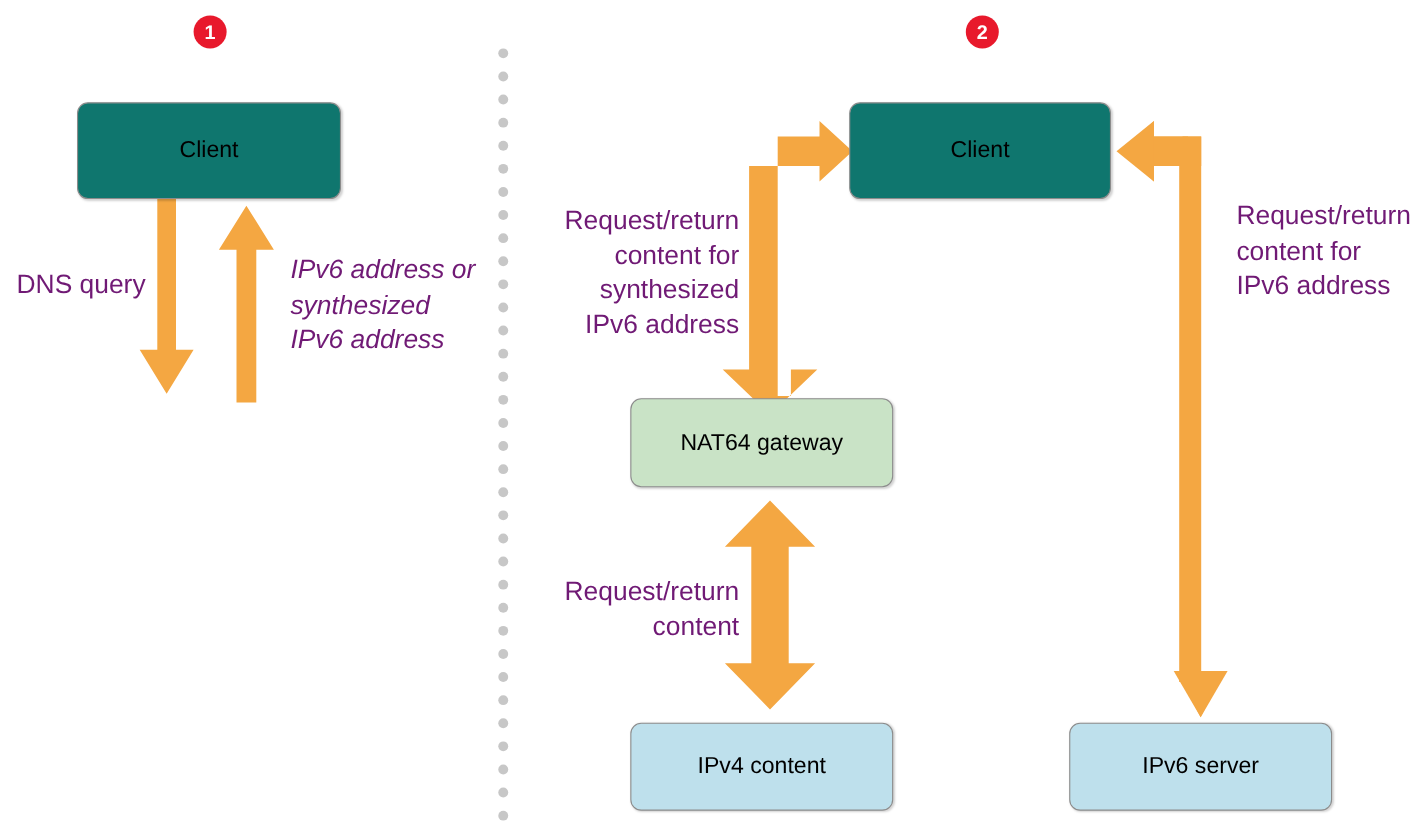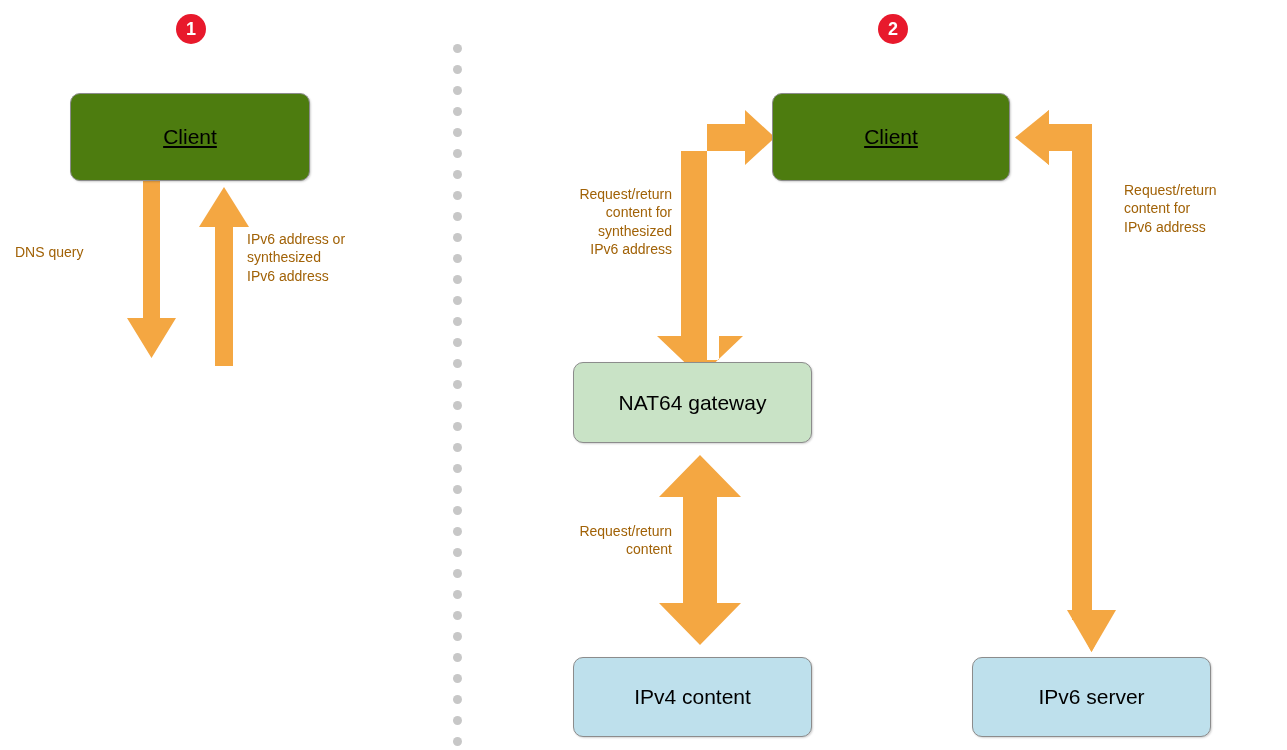--- a/index.html
+++ b/index.html
@@ -27,21 +27,21 @@
     display: flex;
     align-items: center;
     justify-content: center;
     font-size: 21px;
     color: #000000;
     line-height: 1.2;
     text-align: center;
     box-shadow: 1px 1px 2px rgba(0,0,0,0.18);
     z-index: 5;
   }
-  .node.client   { background: #4d7c0f; text-decoration: underline; }
+  .node.client   { background: #0f766e; }
   .node.server   { background: #bee0ec; }
   .node.gateway  { background: #c9e3c6; text-align: center; }
 
   
   .badge {
     position: absolute;
     width: 30px;
     height: 30px;
     border-radius: 50%;
     background: #e8192c;
@@ -65,22 +65,22 @@
     width: 9px;
     height: 9px;
     border-radius: 50%;
     background: #c7c7c7;
     margin-bottom: 12px;
   }
 
   
   .label {
     position: absolute;
-    font-size: 14px;
-    color: #a16207;
+    font-size: 24px;
+    color: #701a75;
     line-height: 1.32;
     white-space: pre-line;
     z-index: 6;
   }
   .label.left  { text-align: left; }
   .label.right { text-align: right; }
 
   
   #arrows {
     position: absolute;
@@ -156,21 +156,21 @@
   <div class="badge" style="left:176px; top:14px;">1</div>
   <div class="badge" style="left:878px; top:14px;">2</div>
 
   <div class="node client" style="left:70px; top:93px; width:240px; height:88px;">
     <span>Client</span>
   </div>
 
 
   <div class="label left" style="left:15px; top:243px; width:125px;">DNS query</div>
 
-  <div class="label left" style="left:247px; top:230px; width:180px;">IPv6 address or
+  <div class="label left" style="left:264px; top:230px; width:180px;font-style:italic;">IPv6 address or
 synthesized
 IPv6 address</div>
 
   <div class="node client" style="left:772px; top:93px; width:238px; height:88px;">
     <span>Client</span>
   </div>
 
   <div class="node gateway" style="left:573px; top:362px; width:239px; height:81px;">
     <span>NAT64 gateway</span>
   </div>

